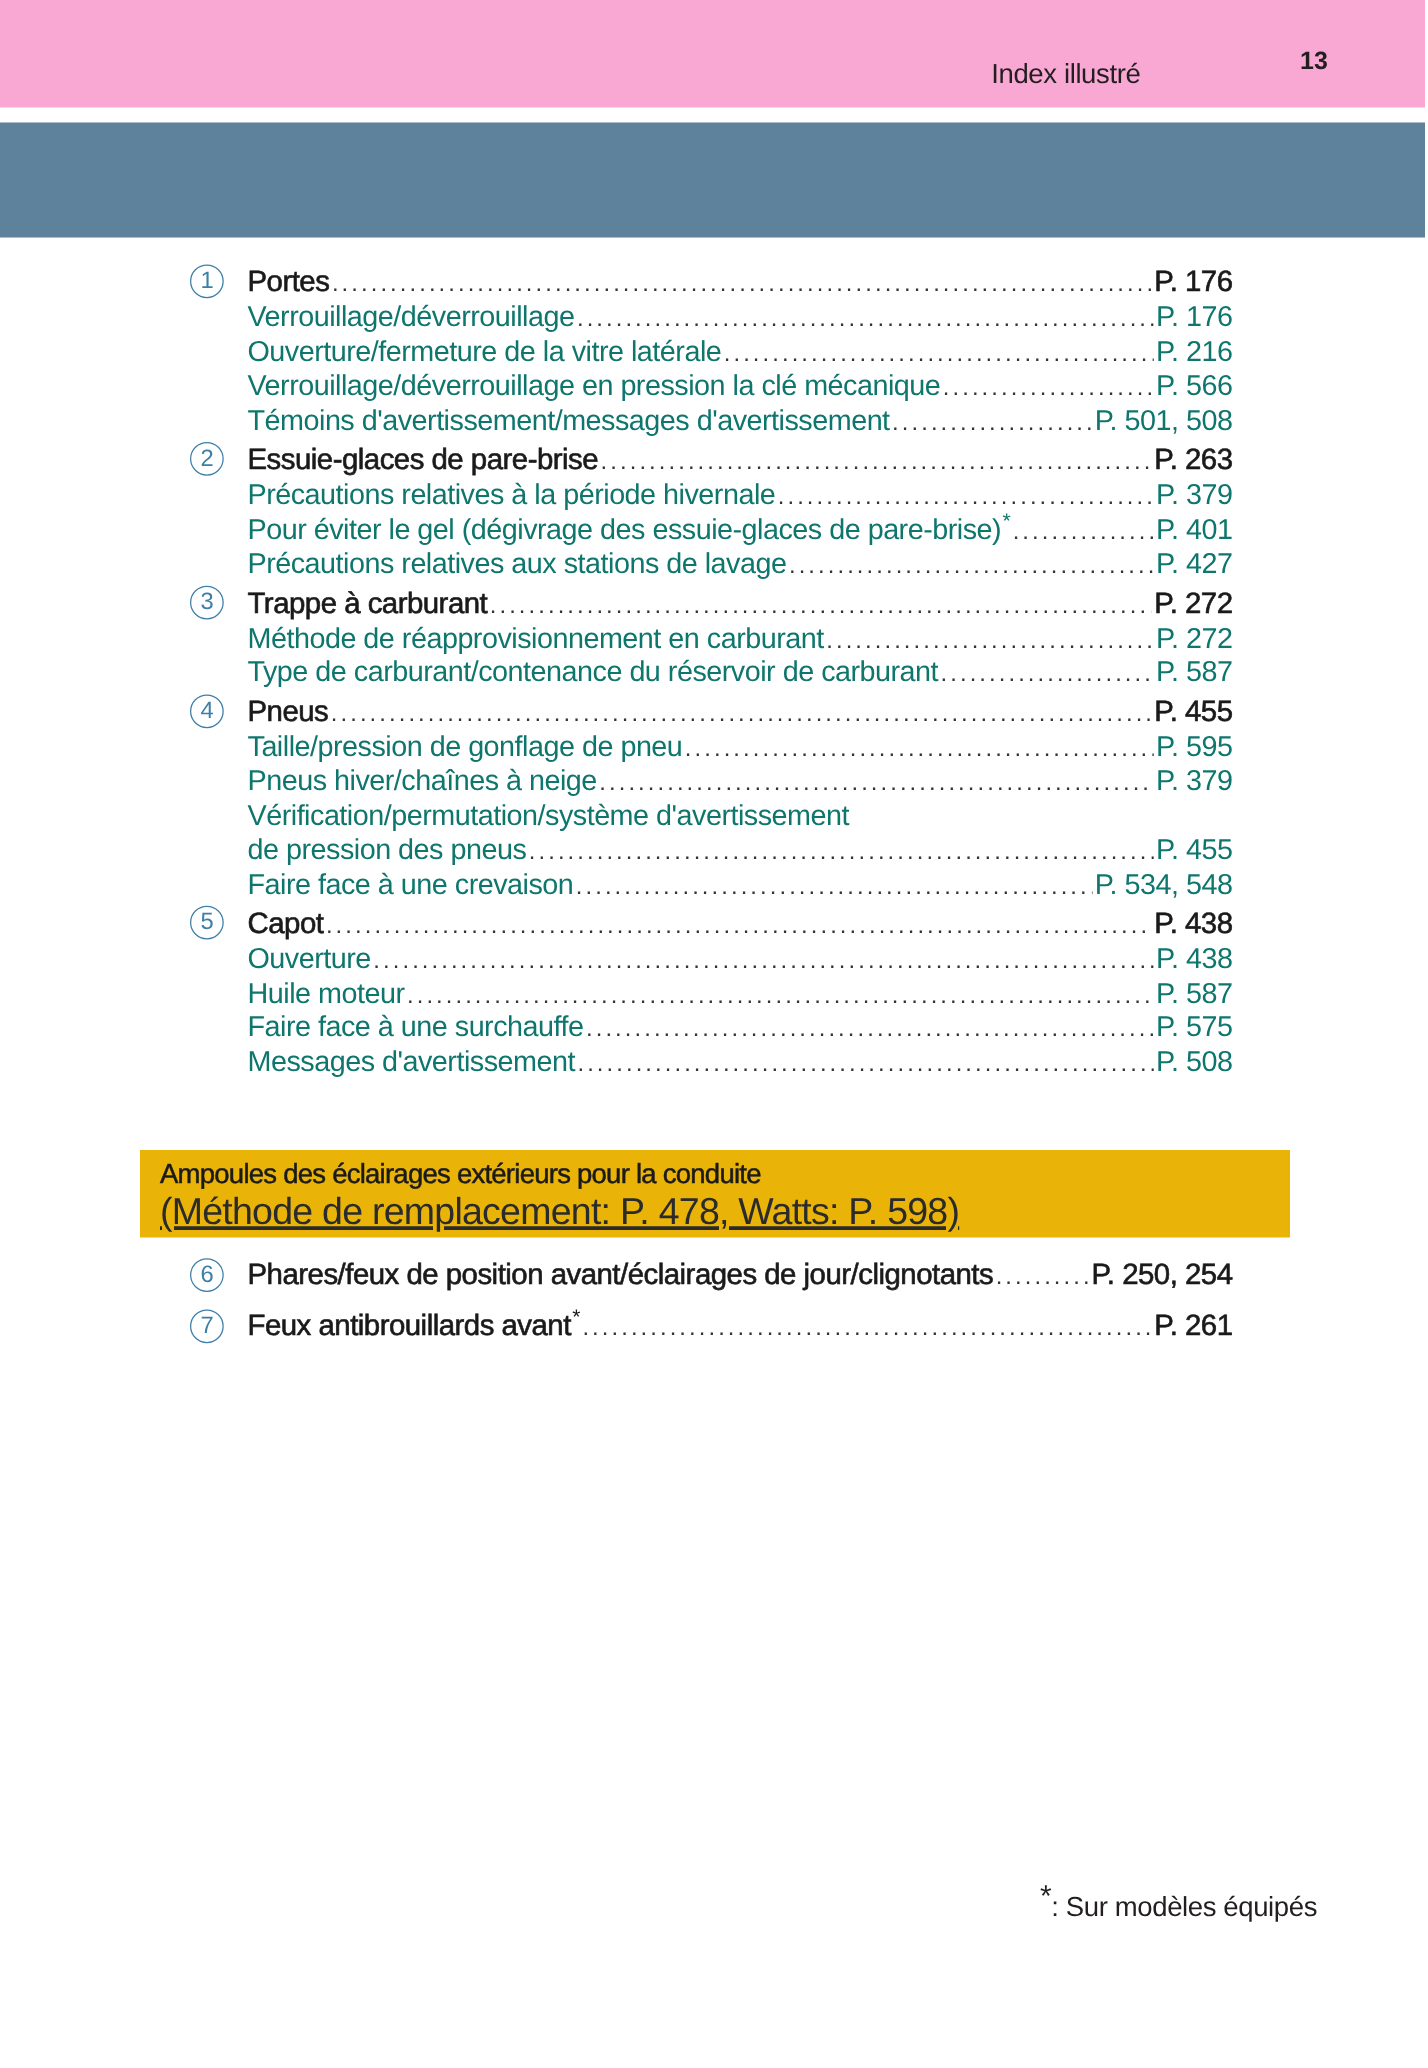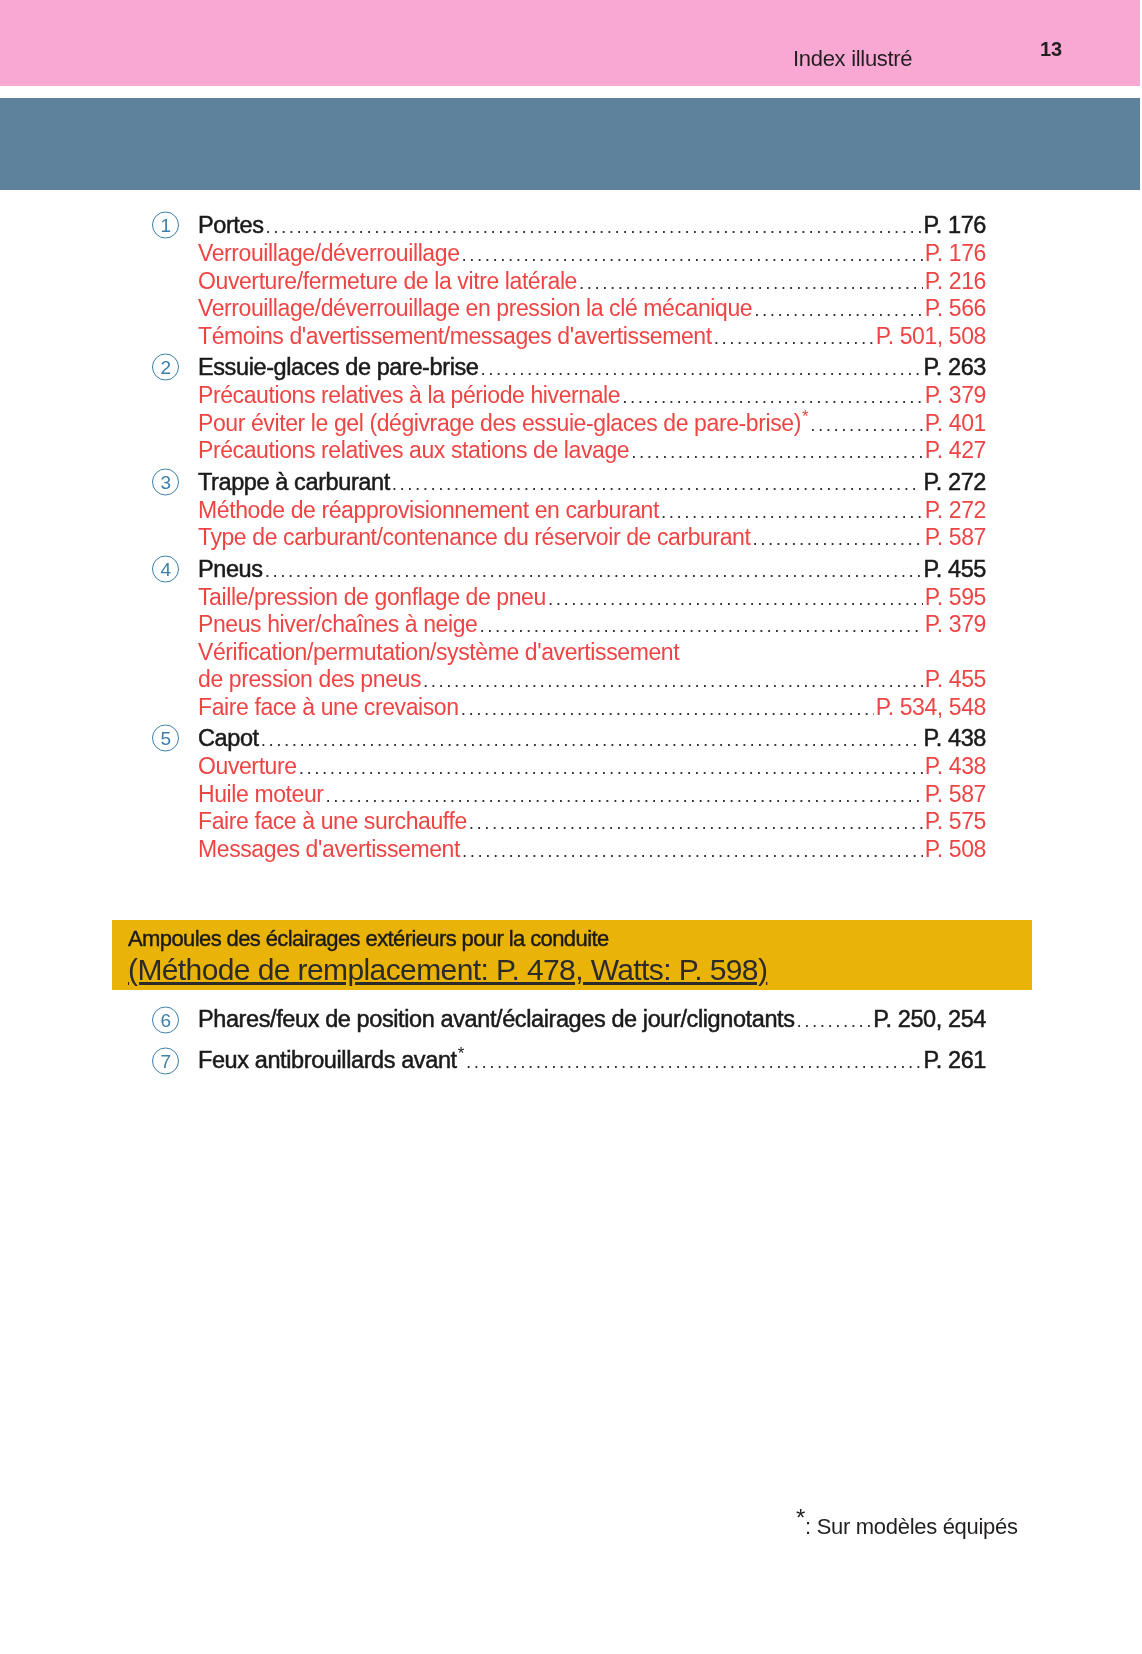--- a/index.html
+++ b/index.html
@@ -60,21 +60,21 @@
       white-space: nowrap;
     }
     .row.main {
       height: 30px;
       line-height: 30px;
       font-size: 23.5px;
       color: #1a1a1a;
     }
     .row.main .label { font-weight: normal; -webkit-text-stroke: 0.5px #1a1a1a; }
     .row.main .page { -webkit-text-stroke: 0.5px #1a1a1a; }
-    .row.sub { padding-left: 46px; color: #ef4444; }
+    .row.sub { padding-left: 46px; color: #0f766e; }
     .circle {
       position: absolute;
       left: 0; top: 50%;
       transform: translateY(-50%);
       width: 25px; height: 25px;
       border: 1.6px solid #3d7fa8;
       border-radius: 50%;
       color: #3d7fa8;
       font-size: 19px;
       line-height: 25px;
@@ -131,21 +131,21 @@
     .entries2 {
       position: absolute;
       left: 152px;
       top: 999px;
       width: 834px;
     }
     .entries2 .row.main { height: 41px; line-height: 41px; }
 
     .footnote {
       position: absolute;
-      left: 796px; top: 1512px;
+      left: 832px; top: 1512px;
       font-size: 22px;
       letter-spacing: -0.3px;
       color: #231f20;
     }
     .footnote .star {
       font-size: 24px;
       position: relative;
       top: -8px;
     }
   </style>

